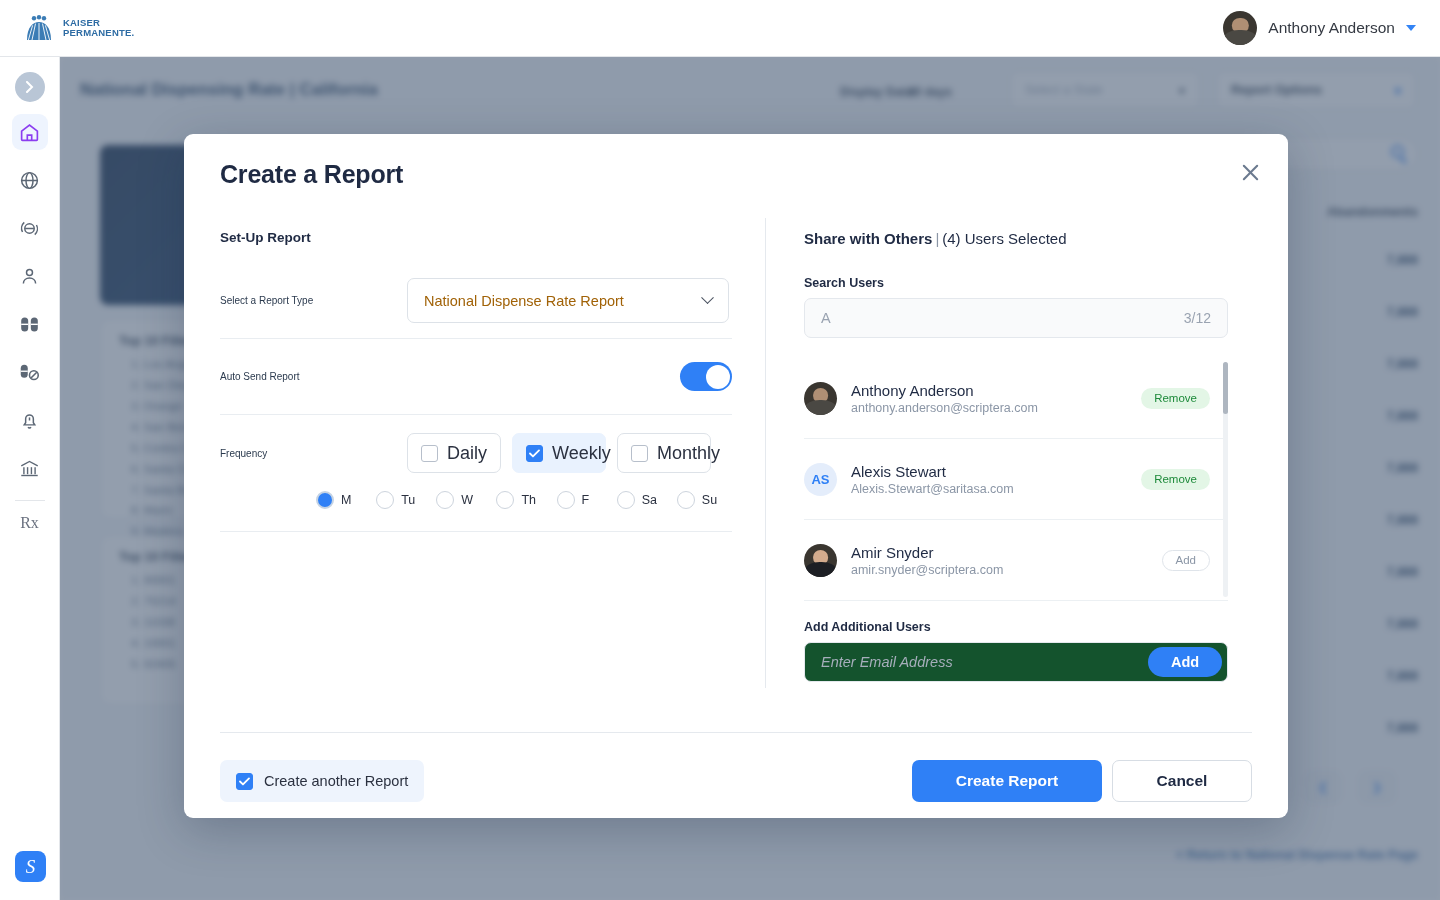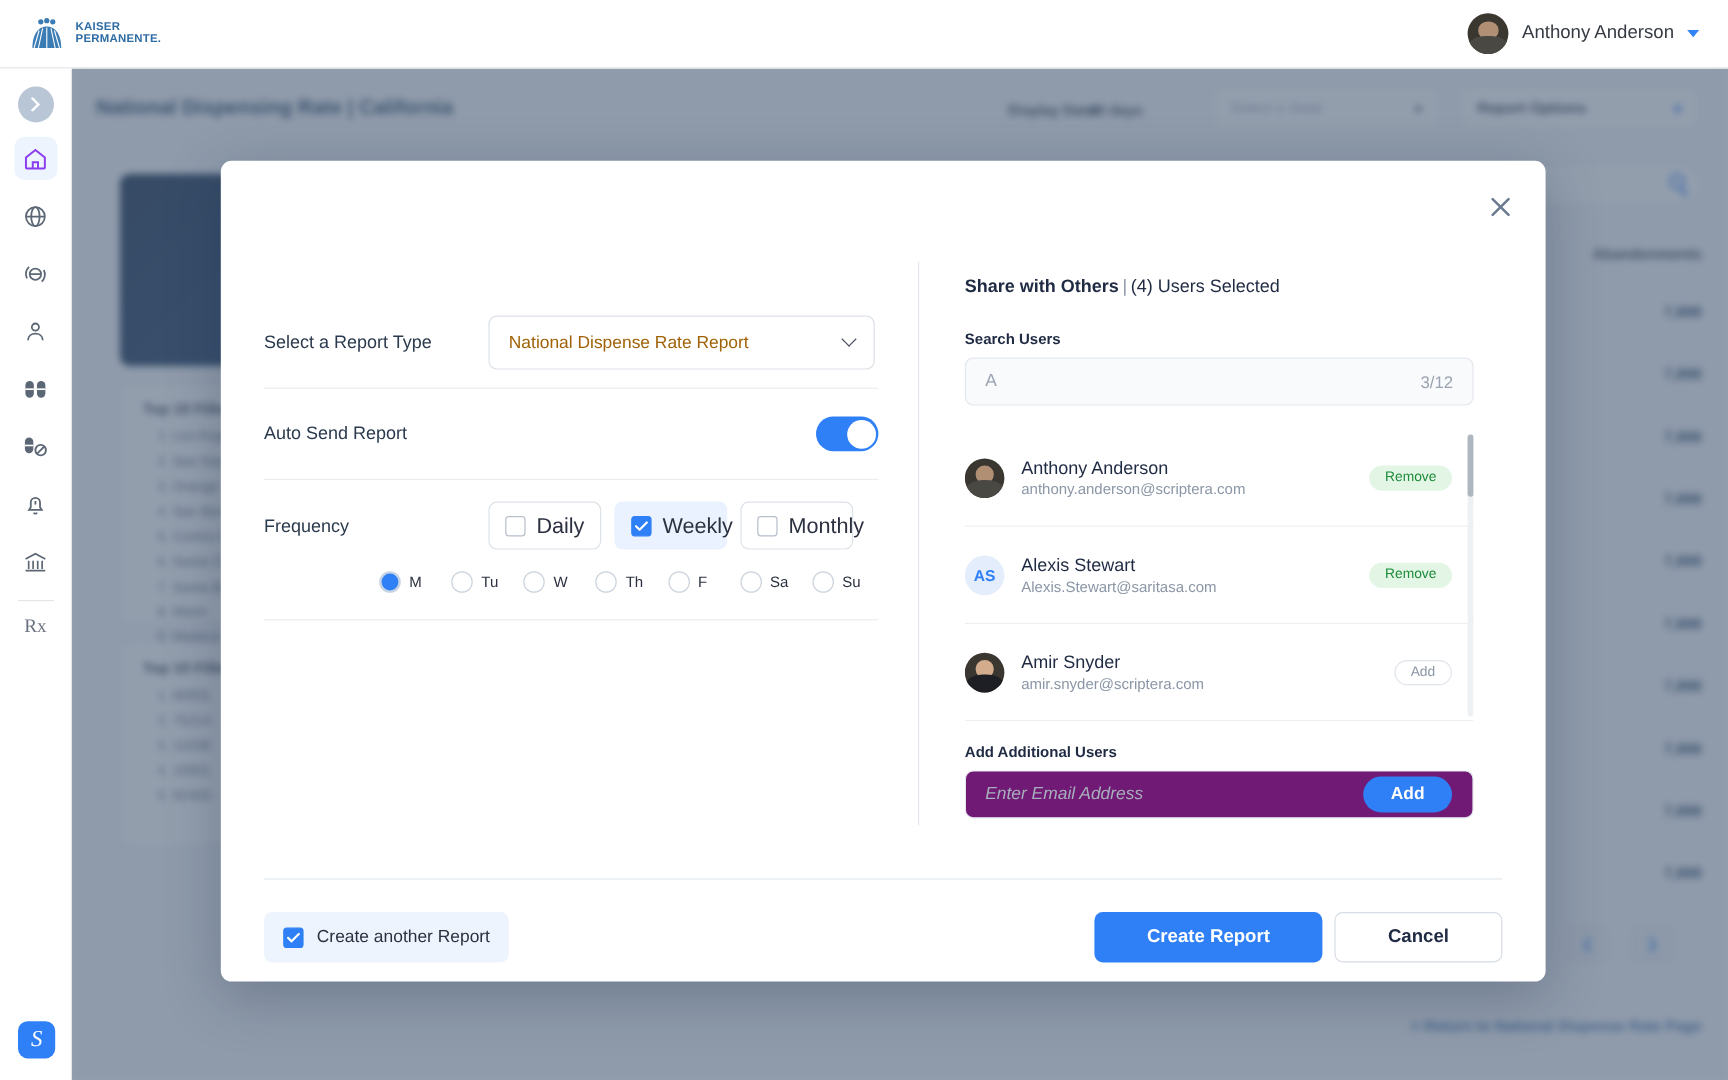--- a/index.html
+++ b/index.html
@@ -155,21 +155,21 @@
     background: #e5e9ee;
   }
 
   
   .lcol { position: absolute; left: 36px; top: 96px; width: 512px; }
   .sec-label { font-size: 13.5px; font-weight: bold; color: #1f2a43; }
   .row {
     display: flex; align-items: center; min-height: 76px;
     border-bottom: 1px solid #e9edf1;
   }
-  .row-label { font-size: 15px; color: #2b3a4e; flex: none; width: 187px; }
+  .row-label { font-size: 10px; color: #2b3a4e; flex: none; width: 187px; }
   .select-box {
     width: 322px; height: 45px; border: 1px solid #dde2e8; border-radius: 7px;
     display: flex; align-items: center; justify-content: space-between;
     padding: 0 16px; font-size: 14.5px; color: #a16207; cursor: pointer;
   }
   .chev {
     width: 9px; height: 9px; border-right: 1.8px solid #4a5260;
     border-bottom: 1.8px solid #4a5260; transform: rotate(45deg) translate(-2px,-2px);
   }
   .toggle {
@@ -252,21 +252,21 @@
     position: absolute; right: 0; top: 4px; width: 5px; height: 235px;
     border-radius: 3px; background: #eef1f4;
   }
   .sbar .thumb {
     position: absolute; top: 0; left: 0; width: 5px; height: 52px;
     border-radius: 3px; background: #aeb6c0;
   }
   .email-row {
     width: 424px; height: 40px; border: 1px solid #e4e8ed; border-radius: 7px;
     display: flex; align-items: center; justify-content: space-between;
-    padding: 0 17px 0 16px; background: #701a75;
+    padding: 0 5px 0 16px; background: #14532d;
   }
   .email-row .ph { font-size: 14.5px; font-style: italic; color: #a6aebb; }
   .btn-add {
     width: 74px; height: 30px; border-radius: 15px; background: #2f80f6;
     color: #fff; font-size: 14.5px; font-weight: bold;
     display: flex; align-items: center; justify-content: center; cursor: pointer;
   }
 
   
   .foot-chk {
@@ -455,29 +455,31 @@
         <line x1="14.2" y1="10.5" x2="14.2" y2="18.5"></line>
         <line x1="18.4" y1="10.5" x2="18.4" y2="18.5"></line>
       </svg>
     </div>
     <div class="side-sep"></div>
     <div class="side-rx">Rx</div>
     <div class="side-logo">S</div>
   </div>
 
   <div class="modal">
+    <div class="modal-title">Create a Report</div>
     <div class="modal-close">
       <svg width="19" height="19" viewBox="0 0 20 20">
         <line x1="3" y1="3" x2="17" y2="17" stroke="#6b7a8f" stroke-width="2.2" stroke-linecap="round"></line>
         <line x1="17" y1="3" x2="3" y2="17" stroke="#6b7a8f" stroke-width="2.2" stroke-linecap="round"></line>
       </svg>
     </div>
     <div class="vdiv"></div>
 
     <div class="lcol">
+      <div class="sec-label">Set-Up Report</div>
 
       <div class="row" style="margin-top:18px;">
         <span class="row-label">Select a Report Type</span>
         <span class="select-box">
           <span>National Dispense Rate Report</span>
           <span class="chev"></span>
         </span>
       </div>
 
       <div class="row">

